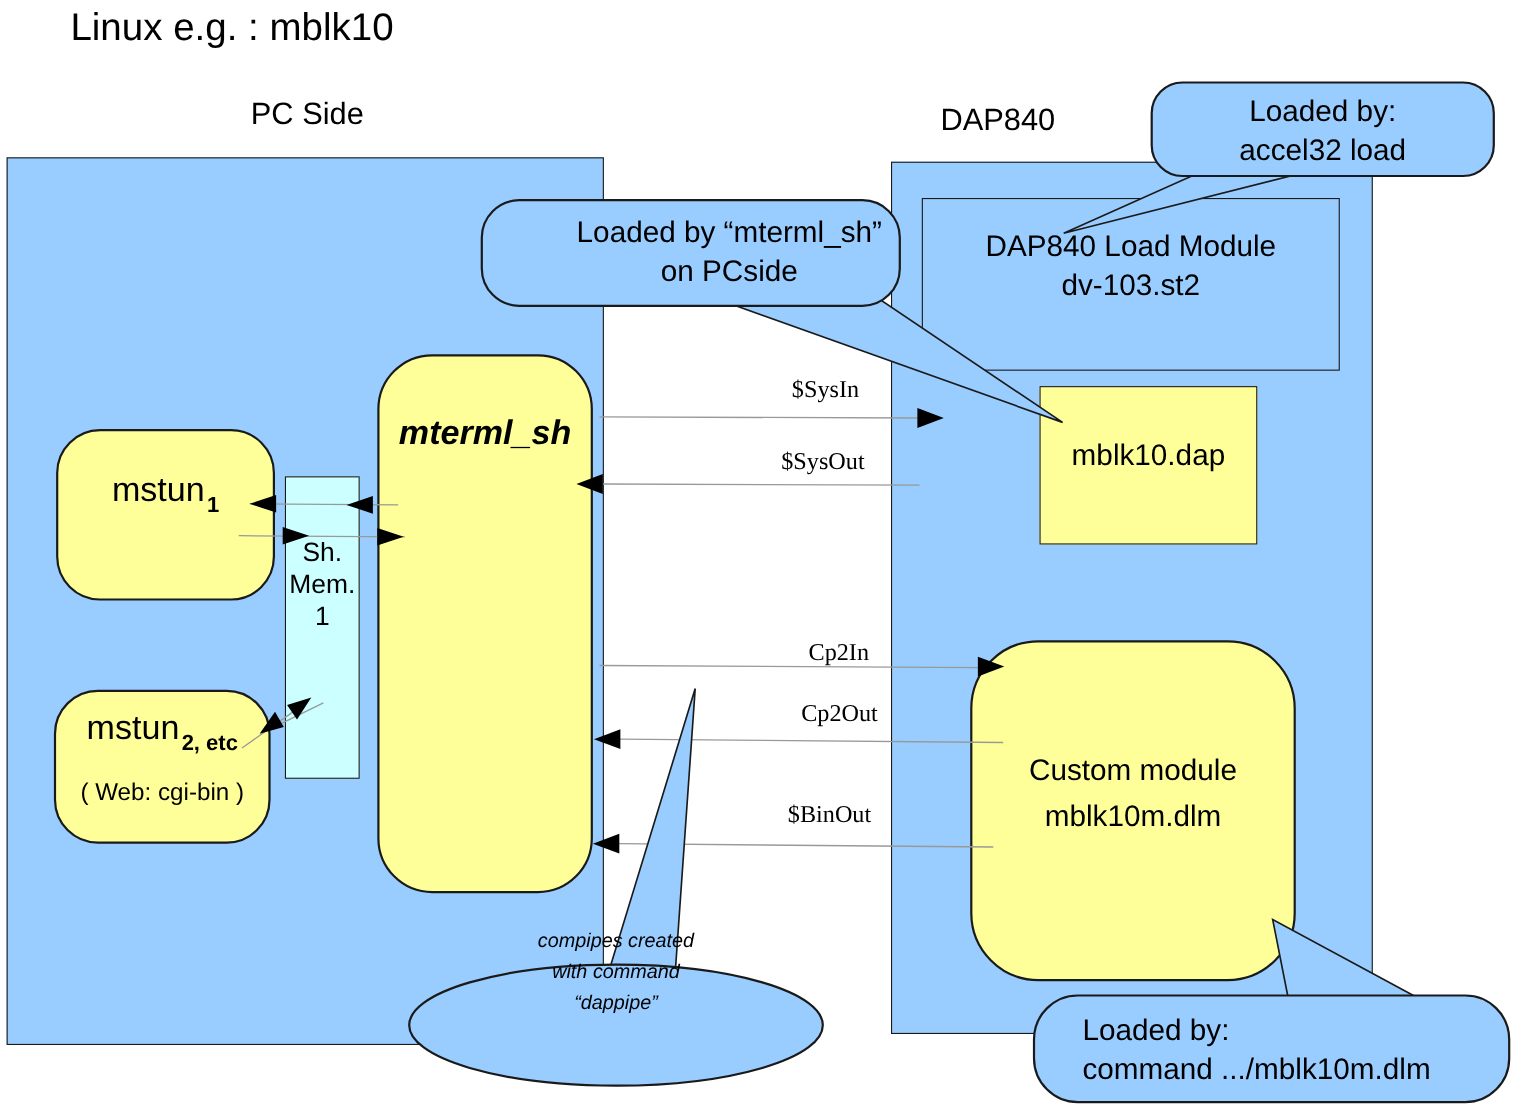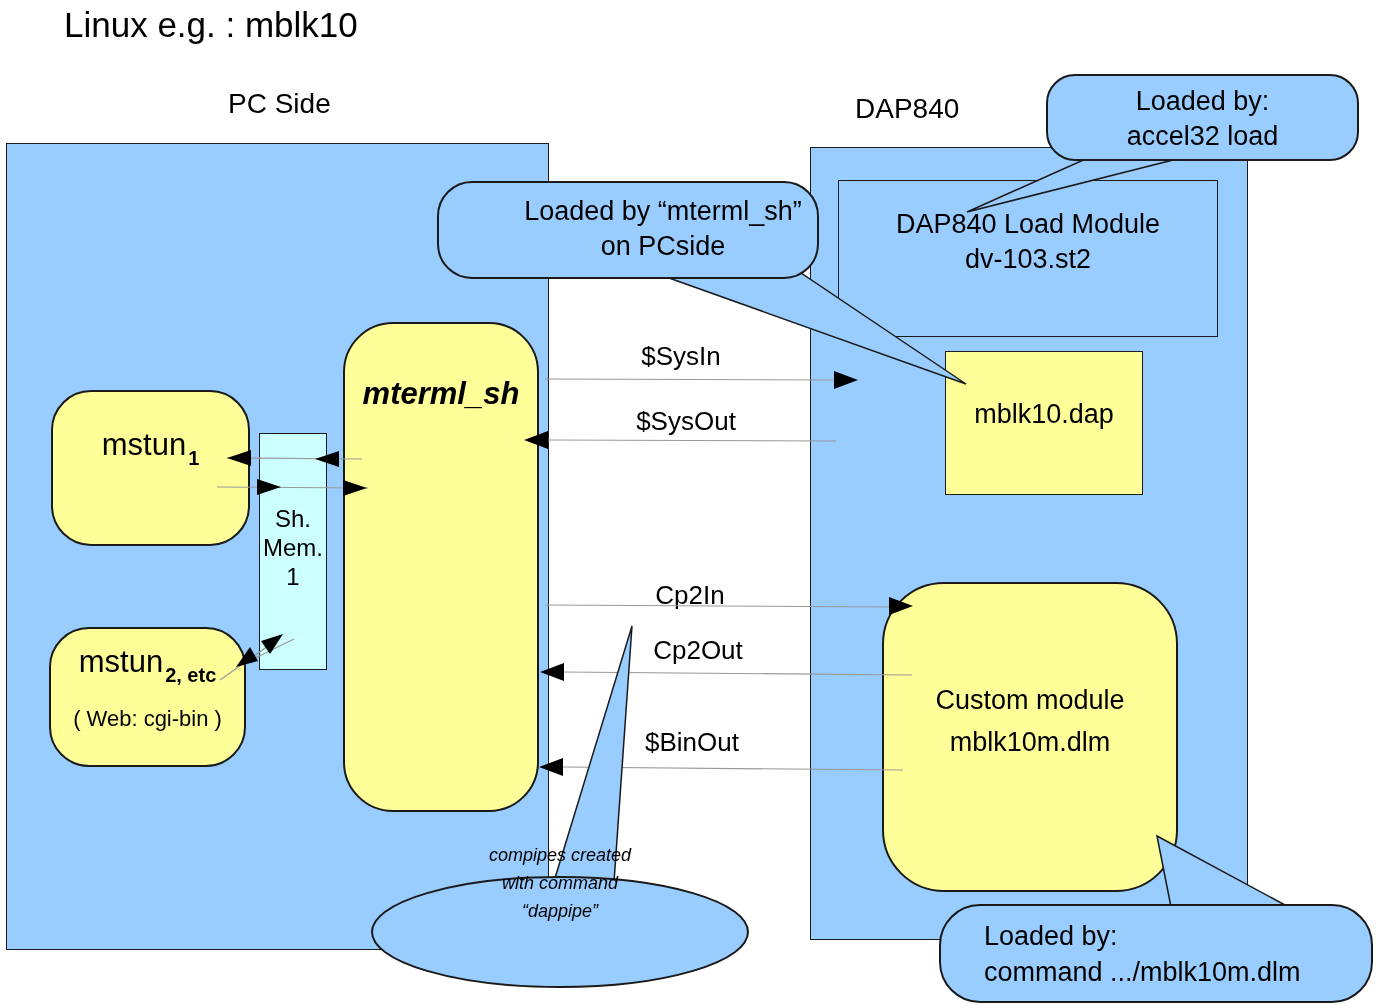--- a/index.html
+++ b/index.html
@@ -14,30 +14,30 @@
            font-size:27px;line-height:35px;padding-top:26px;}
   .mblk10dap{left:945px;top:351px;width:198px;height:144px;border-width:1.5px;
              font-size:27px;padding-top:47px;text-align:center;}
   .custom{left:882px;top:582px;width:296px;height:310px;border-radius:62px;
           font-size:27px;line-height:42px;padding-top:95px;}
   .mstun1{left:51px;top:390px;width:199px;height:156px;border-radius:40px;padding-top:36px;}
   .mstun2{left:49px;top:627px;width:197px;height:140px;border-radius:40px;padding-top:16px;}
   .mstun-line{font-size:31px;line-height:34px;}
   .mstun-sub{font-size:20px;font-weight:bold;vertical-align:-10px;margin-left:2px;}
   .mstun-note{font-size:22px;margin-top:14px;}
-  .shmem{left:259px;top:433px;width:68px;height:237px;background:#CCFFFF;border-width:1.5px;
-         font-size:24px;line-height:29px;padding-top:70px;}
+  .shmem{left:259px;top:433px;width:68px;height:275px;background:#CCFFFF;border-width:1.5px;
+         font-size:24px;line-height:29px;padding-top:54px;}
   .mterml{left:343px;top:322px;width:196px;height:490px;border-radius:50px;
           font-size:31px;font-weight:bold;padding-top:52px;font-style:italic;}
   .lbl{position:absolute;white-space:nowrap;}
   .title{left:64px;top:5px;font-size:35px;}
   .pcside{left:228px;top:88px;font-size:28px;}
   .dapl{left:855px;top:93px;font-size:28px;}
-  .pipe-lbl{position:absolute;width:200px;text-align:center;font-family:Liberation Sans, sans-serif;
-            font-size:26px;white-space:nowrap;}
+  .pipe-lbl{position:absolute;width:200px;text-align:right;font-family:Liberation Serif, serif;
+            font-size:22px;white-space:nowrap;}
   .sysin{left:581px;top:341px;}
   .sysout{left:586px;top:406px;}
   .cp2in{left:590px;top:560px;margin-top:20px;}
   .cp2out{left:598px;top:635px;}
   .binout{left:592px;top:727px;}
   svg.overlay{position:absolute;left:0;top:0;width:1376px;height:1005px;pointer-events:none;}
   .bubble-text{position:absolute;text-align:center;font-size:27px;line-height:35px;}
   .accel32-text{left:1047px;top:84px;width:311px;}
   .mterml-bubble-text{left:438px;top:194px;width:380px;margin-left:35px;}
   .compipes-text{left:402px;top:841px;width:316px;font-size:18px;line-height:28px;font-style:italic;}

